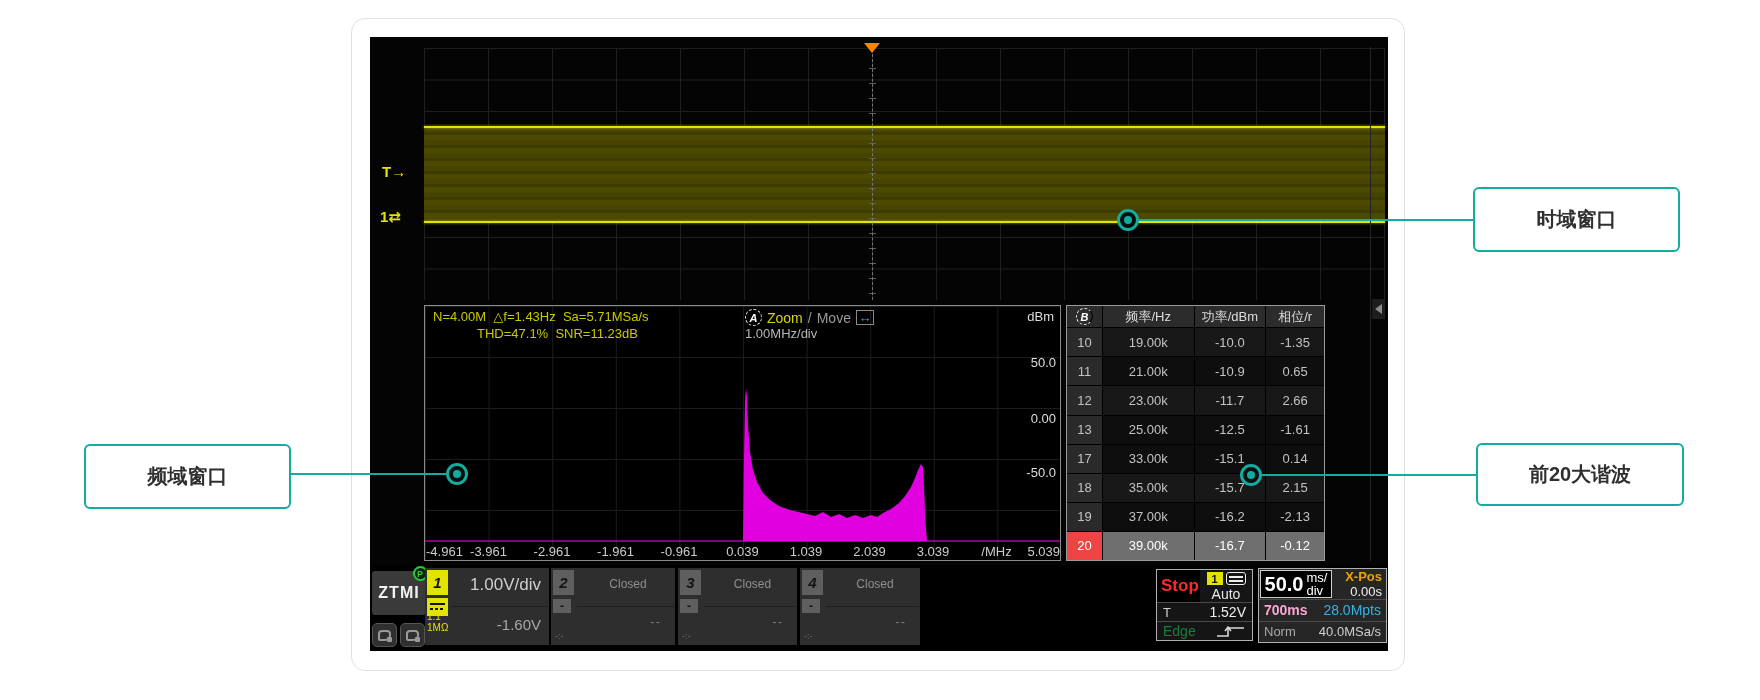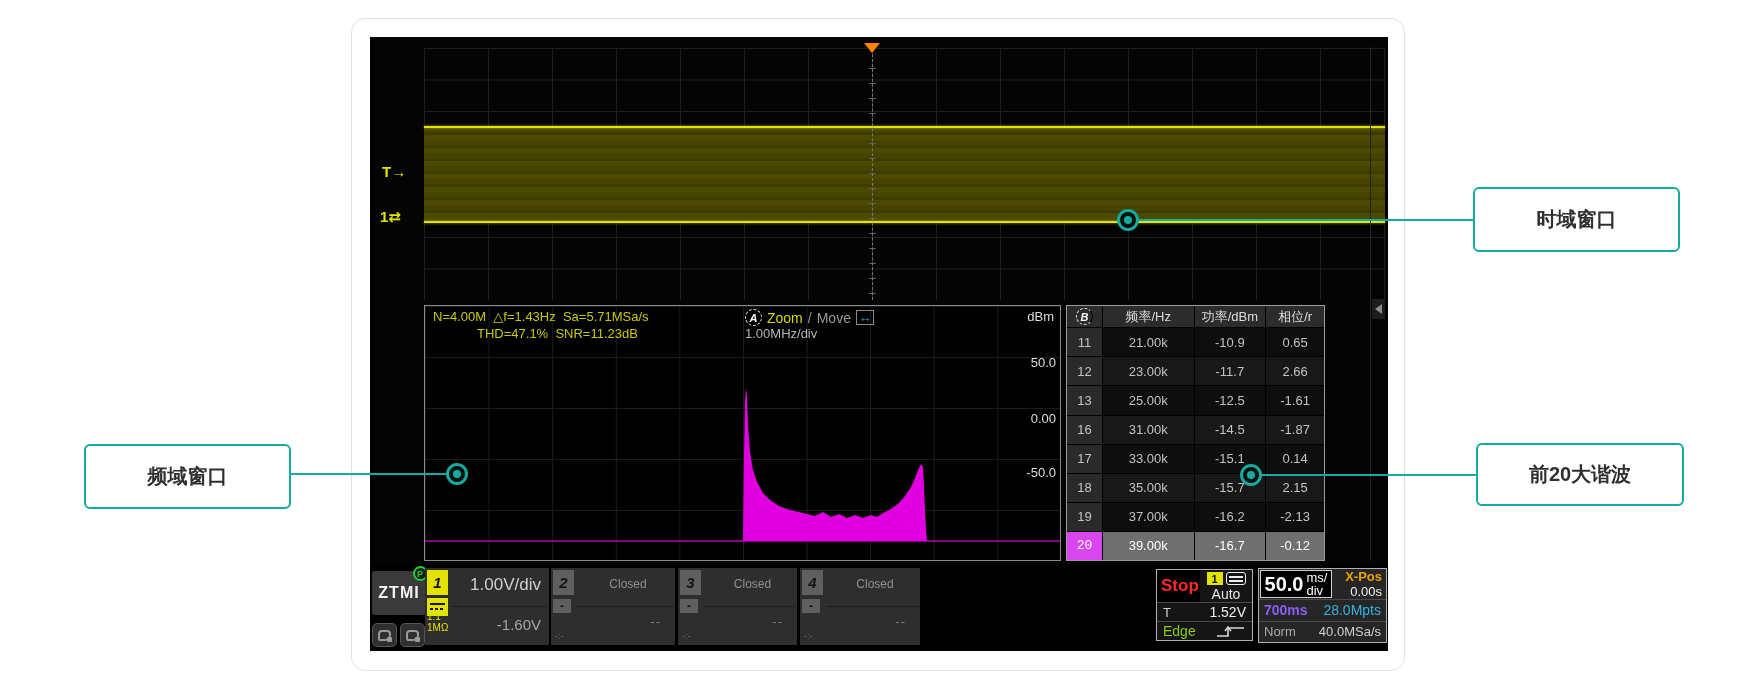--- a/index.html
+++ b/index.html
@@ -54,21 +54,21 @@
   
   .htable { position:absolute; left:696px; top:268px; width:259px; height:256px; border:1px solid #9a9a9a;
     display:flex; flex-direction:column; font-size:13px; color:#c2c2c2; background:#060606; }
   .thead, .trow { display:flex; flex:1; align-items:stretch; }
   .thead { background:#2c2c2c; color:#ddd; }
   .thead span, .trow span { display:flex; align-items:center; justify-content:center; border-right:1px solid #000; }
   .c-n, .h-icon { width:36px; } .c-freq, .h-freq { width:92px; } .c-power, .h-power { width:72px; } .c-phase, .h-phase { width:58px; border-right:none!important; }
   .trow { background:#181818; border-top:1px solid #000; }
   .trow.odd { background:#0e0e0e; }
   .trow .c-n { background:#2a2a2a; }
-  .trow.sel { background:#6f6f6f; color:#fff; } .trow.sel .c-n { background:#d946ef;font-family:Liberation Mono, monospace; }
+  .trow.sel { background:#6f6f6f; color:#fff; } .trow.sel .c-n { background:#ef4444; }
 
   
   .panel-divider { position:absolute; left:1000px; top:10px; height:514px; width:1px; background:#242424; }
   .panel-handle { position:absolute; left:1002px; top:262px; width:13px; height:20px; background:#1d1d1d;
     display:flex; align-items:center; justify-content:center; }
   .panel-handle i { width:0; height:0; border-top:5px solid transparent; border-bottom:5px solid transparent; border-right:7px solid #8a8a8a; }
 
   
   .statusbar { position:absolute; left:0; top:528px; width:1018px; height:86px; background:#000; }
   .logo { position:absolute; left:2px; top:6px; width:54px; height:44px; background:#3a3a3a; border-radius:3px;
@@ -108,32 +108,32 @@
   .src-row { display:flex; gap:3px; align-items:center; }
   .src-badge { width:16px; height:13px; background:var(--waveform); color:#111; font-size:11px; font-weight:bold;
     display:flex; align-items:center; justify-content:center; }
   .bus-icon { width:20px; height:13px; border:1.5px solid #eee; border-radius:3px; position:relative; }
   .bus-icon::before, .bus-icon::after { content:""; position:absolute; left:2px; right:2px; height:1.5px; background:#eee; }
   .bus-icon::before { top:3px; } .bus-icon::after { top:7px; }
   .auto-lbl { color:#e8e8e8; font-size:14px; margin-top:1px; }
   .trig-r2 { flex:1; display:flex; align-items:center; justify-content:space-between; padding:0 6px; border-bottom:1px solid #4a4a4a; }
   .trig-r2 .t { color:#cfcfcf; font-size:13px; } .trig-r2 .lv { color:#efefef; font-size:14px; }
   .trig-r3 { flex:1; display:flex; align-items:center; justify-content:space-between; padding:0 6px; }
-  .trig-r3 .edge { color:#84cc16; font-size:14px; }
+  .trig-r3 .edge { color:#15803d; font-size:14px; }
 
   .horbox { position:absolute; left:888px; top:3px; width:129px; height:75px; border:1px solid #b0b0b0; background:#262626;
     display:flex; flex-direction:column; }
   .hor-r1 { flex:1.4; display:flex; }
   .tdiv-box { width:72px; background:#000; border:1px solid #cfcfcf; margin:1px; display:flex; align-items:center; justify-content:center; gap:3px; }
   .tdiv-val { color:#fff; font-size:20px; font-weight:bold; }
   .tdiv-unit { color:#fff; font-size:13px; line-height:1; text-align:left; }
   .xpos { flex:1; display:flex; flex-direction:column; align-items:flex-end; justify-content:center; padding-right:4px; }
   .xpos .k { color:#e8a400; font-size:13px; font-weight:bold; } .xpos .v { color:#efefef; font-size:13px; }
   .hor-r2 { flex:1; display:flex; align-items:center; justify-content:space-between; padding:0 5px; border-top:1px solid #4a4a4a; }
-  .hor-r2 .tm { color:#8b5cf6; font-size:14px; font-weight:bold; } .hor-r2 .pts { color:#35b2e4; font-size:14px; }
+  .hor-r2 .tm { color:#f9a8d4; font-size:14px; font-weight:bold; } .hor-r2 .pts { color:#35b2e4; font-size:14px; }
   .hor-r3 { flex:1; display:flex; align-items:center; justify-content:space-between; padding:0 5px; border-top:1px solid #4a4a4a; }
   .hor-r3 .md { color:#a8a8a8; font-size:13px; } .hor-r3 .sr { color:#cfcfcf; font-size:13px; }
 
   
   .cdot { position:absolute; width:22px; height:22px; border:3px solid var(--accent); border-radius:50%; background:#03100e; z-index:5; }
   .cdot::after { content:""; position:absolute; left:50%; top:50%; width:8px; height:8px; margin:-4px 0 0 -4px; border-radius:50%; background:var(--accent); }
   .cline { position:absolute; height:2px; background:var(--accent); z-index:4; }
   .cbox { position:absolute; background:#fff; border:2px solid var(--accent); border-radius:6px; z-index:5;
     display:flex; align-items:center; justify-content:center; font-size:20px; font-weight:600; color:#2f2f2f; }
 </style>
@@ -170,55 +170,68 @@
         <span class="move-lbl">Move</span>
         <span class="hmove-icon">↔</span>
       </div>
       <div class="fft-scale">1.00MHz/div</div>
       <div class="fft-unit">dBm</div>
       <div>
           <span class="ytick" style="top: 49px;">50.0</span>
           <span class="ytick" style="top: 105px;">0.00</span>
           <span class="ytick" style="top: 159px;">-50.0</span>
         </div>
+      <div class="fft-x-axis">
+          <span class="xtick first" style="left: 0%;">-4.961</span>
+          <span class="xtick" style="left: 10%;">-3.961</span>
+          <span class="xtick" style="left: 20%;">-2.961</span>
+          <span class="xtick" style="left: 30%;">-1.961</span>
+          <span class="xtick" style="left: 40%;">-0.961</span>
+          <span class="xtick" style="left: 50%;">0.039</span>
+          <span class="xtick" style="left: 60%;">1.039</span>
+          <span class="xtick" style="left: 70%;">2.039</span>
+          <span class="xtick" style="left: 80%;">3.039</span>
+          <span class="xtick" style="left: 90%;">/MHz</span>
+          <span class="xtick last" style="left: 100%;">5.039</span>
+        </div>
     </div>
 
     <div class="htable">
       <div class="thead">
         <span class="h-icon">
             <span class="circ-icon">B</span>
           </span>
         <span class="h-freq">频率/Hz</span>
         <span class="h-power">功率/dBm</span>
         <span class="h-phase">相位/r</span>
       </div>
       <div style="display:flex;flex-direction:column;flex:11;">
+          <div class="trow">
+            <span class="c-n">10</span>
+            <span class="c-freq">19.00k</span>
+            <span class="c-power">-10.0</span>
+            <span class="c-phase">-1.35</span>
+          </div>
           <div class="trow odd">
             <span class="c-n">11</span>
             <span class="c-freq">21.00k</span>
             <span class="c-power">-10.9</span>
             <span class="c-phase">0.65</span>
           </div>
           <div class="trow">
             <span class="c-n">12</span>
             <span class="c-freq">23.00k</span>
             <span class="c-power">-11.7</span>
             <span class="c-phase">2.66</span>
           </div>
           <div class="trow odd">
             <span class="c-n">13</span>
             <span class="c-freq">25.00k</span>
             <span class="c-power">-12.5</span>
             <span class="c-phase">-1.61</span>
-          </div>
-          <div class="trow">
-            <span class="c-n">16</span>
-            <span class="c-freq">31.00k</span>
-            <span class="c-power">-14.5</span>
-            <span class="c-phase">-1.87</span>
           </div>
           <div class="trow odd">
             <span class="c-n">17</span>
             <span class="c-freq">33.00k</span>
             <span class="c-power">-15.1</span>
             <span class="c-phase">0.14</span>
           </div>
           <div class="trow">
             <span class="c-n">18</span>
             <span class="c-freq">35.00k</span>

